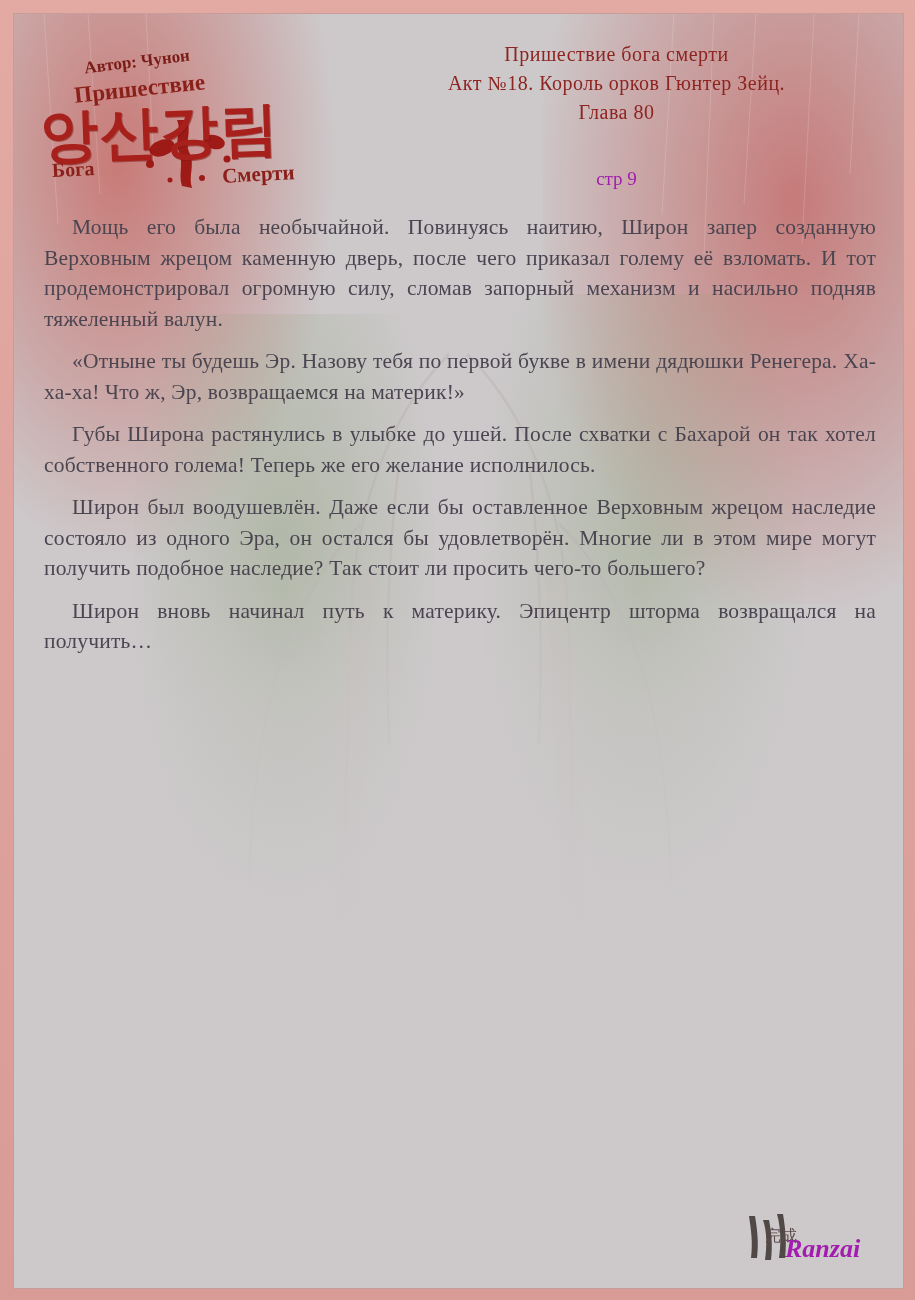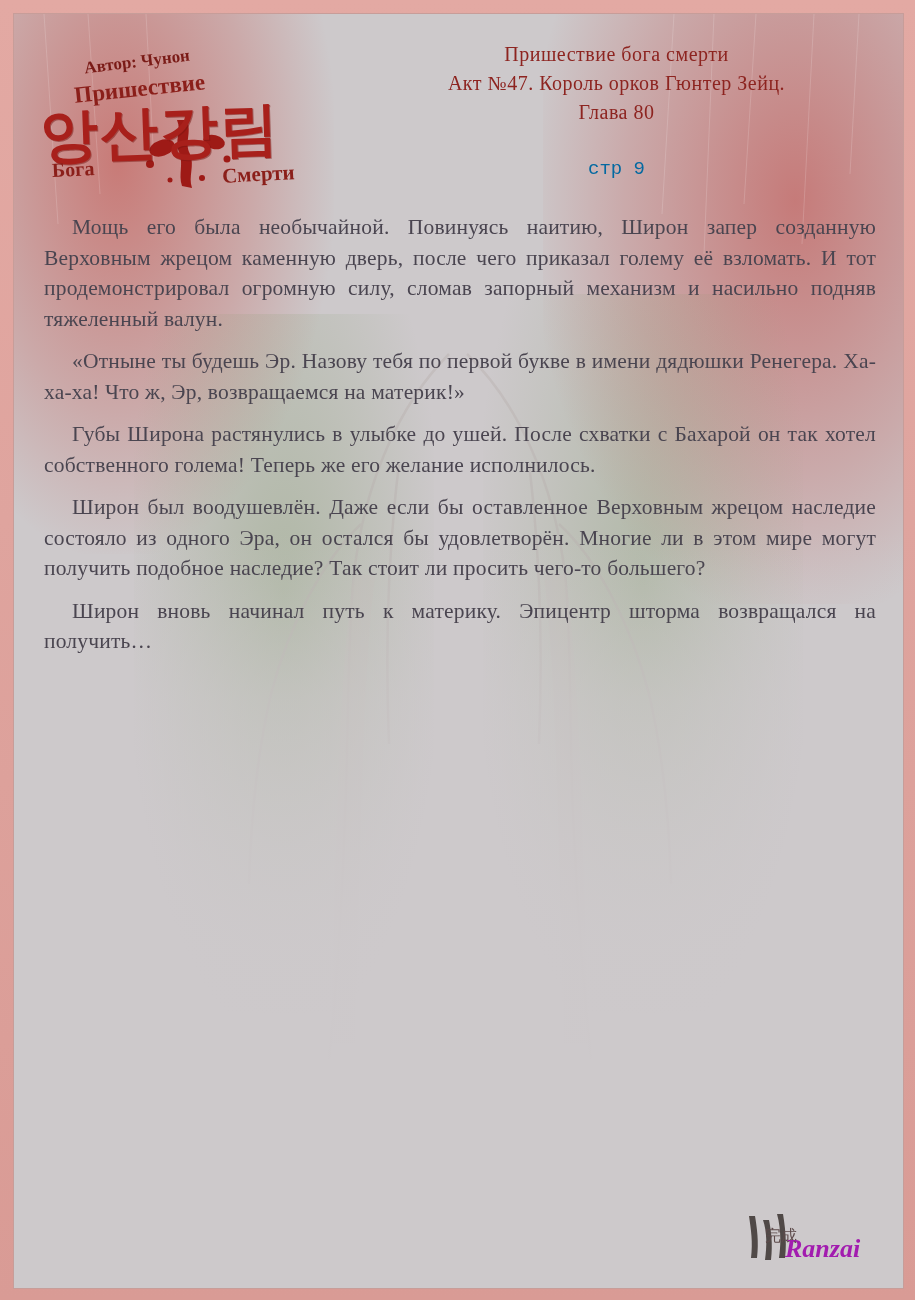--- a/index.html
+++ b/index.html
@@ -193,26 +193,26 @@
   }
   .title-line {
     font-size: 20px;
     line-height: 29px;
     letter-spacing: 0.5px;
     white-space: nowrap;
   }
   .page-num {
     position: absolute;
     left: 330px;
-    top: 144px;
+    top: 154px;
     width: 545px;
     text-align: center;
-    font-family: Liberation Mono, monospace;
+    font-family: Liberation Serif, serif;
     font-size: 19px;
-    color: #0369a1;
+    color: #a21caf;
   }
 
   
   .text-body {
     position: absolute;
     left: 30px;
     top: 186px;
     width: 832px;
   }
   .para {
@@ -316,21 +316,21 @@
         </svg>
         <div class="logo-author">Автор: Чунон</div>
         <div class="logo-sub1">Пришествие</div>
         <div class="logo-ko">앙산강림</div>
         <div class="logo-sub2">Бога</div>
         <div class="logo-sub3">Смерти</div>
       </div>
 
       <div class="title-block">
         <div class="title-line">Пришествие бога смерти</div>
-        <div class="title-line">Акт №47. Король орков Гюнтер Зейц.</div>
+        <div class="title-line">Акт №18. Король орков Гюнтер Зейц.</div>
         <div class="title-line">Глава 80</div>
       </div>
 
       <div class="page-num">стр 9</div>
     </div>
 
     <div class="text-body">
       <p class="para">Мощь его была необычайной. Повинуясь наитию, Широн запер созданную Верховным жрецом каменную дверь, после чего приказал голему её взломать. И тот продемонстрировал огромную силу, сломав запорный механизм и насильно подняв тяжеленный валун.</p>
       <p class="para">«Отныне ты будешь Эр. Назову тебя по первой букве в имени дядюшки Ренегера. Ха-ха-ха! Что ж, Эр, возвращаемся на материк!»</p>
       <p class="para">Губы Широна растянулись в улыбке до ушей. После схватки с Бахарой он так хотел собственного голема! Теперь же его желание исполнилось.</p>

